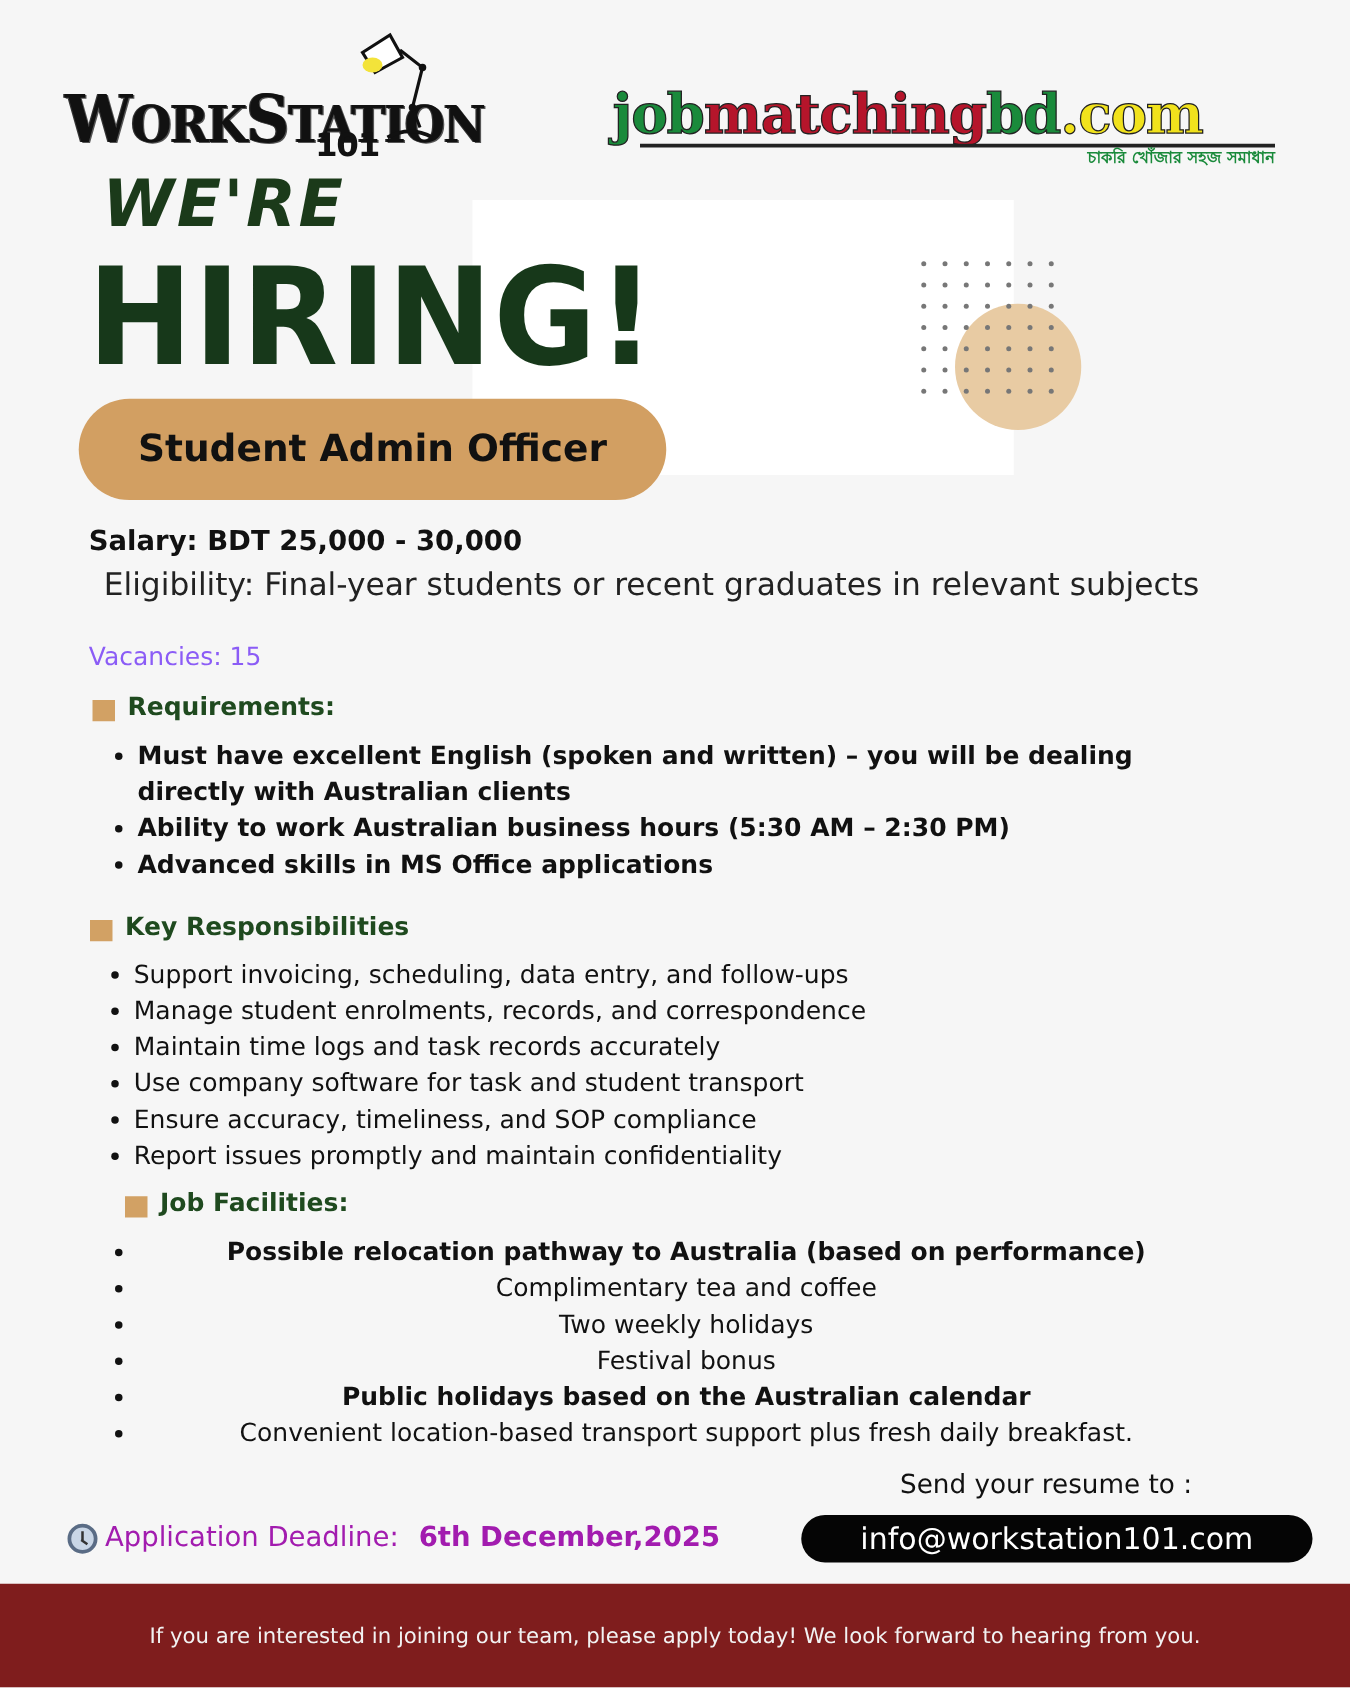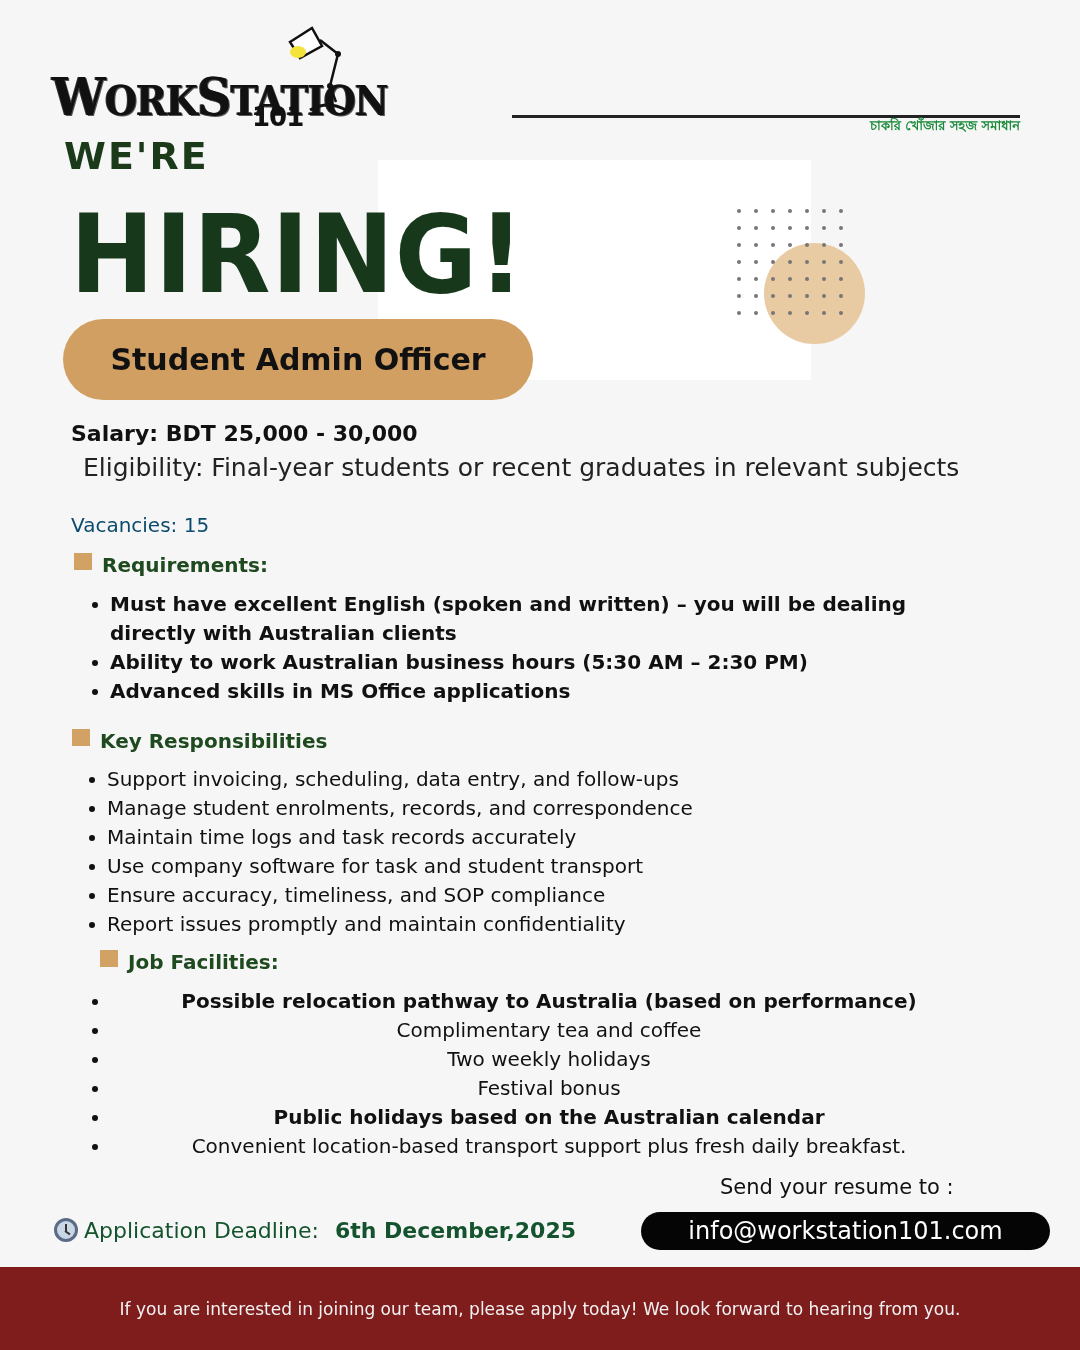--- a/index.html
+++ b/index.html
@@ -41,23 +41,23 @@
   .jm-word .y { color: #f1e21c; }
   .jm-line { position: absolute; left: 22px; top: 49px; width: 508px; height: 3px; background: #222; }
   .jm-tag {
     position: absolute; right: 10px; top: 50px;
     font-size: 13px; font-weight: bold; color: #1a8a3b;
   }
 
   
   .hero-panel { left: 378px; top: 160px; width: 433px; height: 220px; background: #ffffff; }
   .were {
-    left: 64px; top: 134px;
-    font-family: "DejaVu Sans", sans-serif; font-weight: bold; font-size: 38px;
-    color: #1b3a1a; letter-spacing: 2px;
+    left: 82px; top: 134px;
+    font-family: "DejaVu Sans", sans-serif; font-weight: bold; font-size: 52px;
+    color: #1b3a1a; letter-spacing: 2px; font-style: italic;
   }
   .hiring {
     left: 70px; top: 195px;
     font-family: "DejaVu Sans", sans-serif; font-weight: bold; font-size: 108px;
     color: #17381a; letter-spacing: 1px; line-height: 120px;
     transform: scaleX(0.93); transform-origin: left top;
   }
   .dots {
     left: 730px; top: 202px; width: 120px; height: 120px;
     display: grid; grid-template-columns: repeat(7, 1fr); grid-template-rows: repeat(7, 1fr);
@@ -70,42 +70,42 @@
     left: 63px; top: 319px; width: 470px; height: 81px;
     background: #d29f62; border-radius: 41px;
     display: flex; align-items: center; justify-content: center;
     font-weight: bold; font-size: 30px; color: #111;
     z-index: 4;
   }
 
   
   .salary { left: 71px; top: 421px; font-size: 22px; font-weight: bold; }
   .elig { left: 83px; top: 453px; font-size: 25px; color: #222; }
-  .vac { left: 71px; top: 513px; font-size: 20px; color: #0c4a6e; }
-
-  .sec-head { display: flex; align-items: flex-start; gap: 10px; font-weight: bold; font-size: 20px; color: #1f4a1f; }
+  .vac { left: 71px; top: 513px; font-size: 20px; color: #8b5cf6; }
+
+  .sec-head { display: flex; align-items: flex-end; gap: 10px; font-weight: bold; font-size: 20px; color: #1f4a1f; }
   .sec-head .sq { width: 18px; height: 17px; background: #d2a164; }
   .req-head { left: 74px; top: 553px; }
   .resp-head { left: 72px; top: 729px; }
   .fac-head { left: 74px; top: 950px; margin-left: 26px; }
 
   ul.blist { list-style: none; }
   ul.blist li {
     position: relative; padding-left: 22px; font-size: 20px; line-height: 29px; color: #111;
   }
   ul.blist li::before {
     content: ""; position: absolute; left: 4px; top: 12px; width: 6px; height: 6px; border-radius: 50%; background: #111;
   }
   ul.blist li.b { font-weight: bold; }
   .req-list { left: 88px; top: 590px; width: 900px; }
   .resp-list { left: 85px; top: 765px; width: 800px; }
   .fac-list { left: 88px; top: 987px; width: 900px; text-align: center; }
 
   
-  .deadline { left: 54px; top: 1218px; display: flex; gap: 6px; font-size: 22px; color: #14532d; }
+  .deadline { left: 54px; top: 1218px; display: flex; align-items: center; gap: 6px; font-size: 22px; color: #a21caf; }
   .clock {
     width: 24px; height: 24px; border-radius: 50%; border: 3px solid #5a6c85;
     background: #c9d6e6; position: relative;
   }
   .clock::before { content: ""; position: absolute; left: 8px; top: 3px; width: 2px; height: 7px; background: #333; }
   .clock::after { content: ""; position: absolute; left: 8px; top: 9px; width: 6px; height: 2px; background: #333; transform: rotate(35deg); transform-origin: left center; }
   .deadline .dl-val { font-weight: bold; margin-left: 10px; }
 
   .send-label { left: 720px; top: 1175px; font-size: 21px; color: #111; }
   .email-pill {
@@ -132,20 +132,23 @@
     <path d="M10 18 L32 4 L42 22 L20 34 Z" fill="#fff" stroke="#111" stroke-width="2.5"></path>
     <ellipse cx="18" cy="28" rx="8" ry="6" fill="#f3e33a"></ellipse>
     <path d="M40 16 L58 30 L50 62 L56 78" fill="none" stroke="#111" stroke-width="2.5"></path>
     <circle cx="58" cy="30" r="3" fill="#111"></circle>
     <circle cx="50" cy="62" r="3" fill="#111"></circle>
     <path d="M30 86 Q48 76 66 86" fill="none" stroke="#111" stroke-width="3"></path>
   </svg>
 </div>
 
 <div class="abs jm-logo">
+  <div class="jm-word">
+    <span class="g">job</span><span class="r">matching</span><span class="g">bd</span><span class="y">.com</span>
+  </div>
   <div class="jm-line"></div>
   <div class="jm-tag">চাকরি খোঁজার সহজ সমাধান</div>
 </div>
 
 <div class="abs hero-panel"></div>
 <div class="abs were">WE'RE</div>
 <div class="abs hiring">HIRING!</div>
 
 <div class="abs circle"></div>
 <div class="abs dots">

